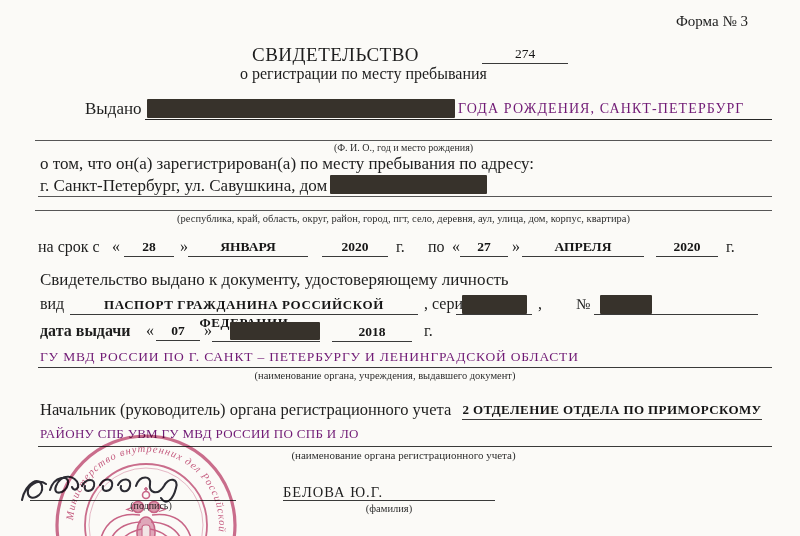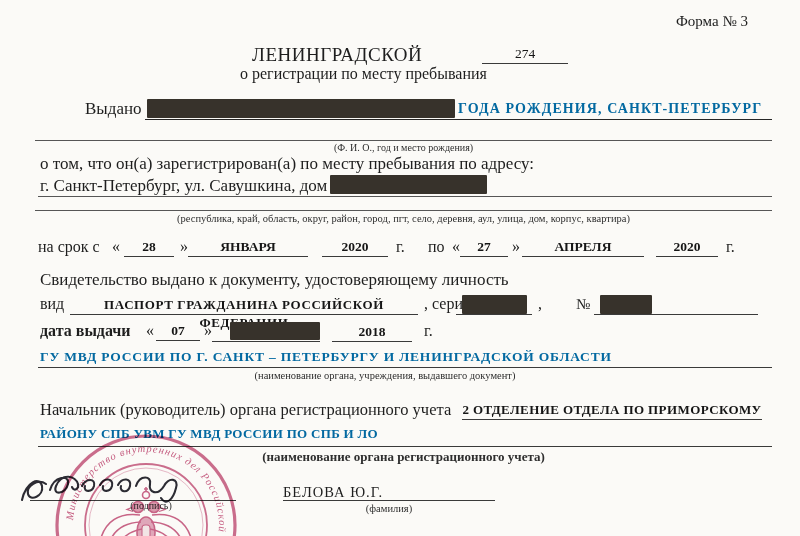--- a/index.html
+++ b/index.html
@@ -8,21 +8,21 @@
     width:800px;height:536px;
     background:#fbfaf7;
     overflow:hidden;
     font-family:"Liberation Serif", serif;
     color:#1e1e1e;
   }
   .abs{position:absolute;white-space:nowrap;}
   .t17{font-size:17px;}
   .t16{font-size:16px;}
   .t15{font-size:15px;}
-  .bold-fill{font-weight:bold;color:#0369a1;}
+  .bold-fill{font-weight:normal;color:#701a75;}
   .cell{
     position:absolute;height:18px;
     border-bottom:1.4px solid #3a3a3a;
     text-align:center;font-weight:bold;font-size:13.5px;color:#161616;
     line-height:18px;
   }
   .ul{position:absolute;border-top:1.4px solid #3a3a3a;height:0;}
   .ul-thick{border-top-width:1.7px;border-top-color:#262626;}
   .ul-thin{border-top-width:1.2px;border-top-color:#565656;}
   .cap{position:absolute;font-size:10px;color:#2e2e2e;text-align:center;white-space:nowrap;}
@@ -31,21 +31,21 @@
   .subtitle{font-size:16px;font-family:Liberation Serif, serif;}
   .stamp-svg{position:absolute;mix-blend-mode:multiply;opacity:.92;}
   .sig-svg{position:absolute;mix-blend-mode:multiply;}
 </style>
 </head>
 <body>
 
 <div class="page">
 
   <div class="abs t15" style="left:676px;top:13px;">Форма № 3</div>
-  <div class="abs title" style="left:252px;top:44px;">ЛЕНИНГРАДСКОЙ</div>
+  <div class="abs title" style="left:252px;top:44px;">СВИДЕТЕЛЬСТВО</div>
   <div class="cell" style="left:482px;top:45px;width:86px;font-weight:normal;font-size:13.5px;">274</div>
   <div class="abs subtitle" style="left:240px;top:65px;">о регистрации по месту пребывания</div>
 
   <div class="abs t17" style="left:85px;top:99px;">Выдано</div>
   <div class="bar" style="left:147px;top:99px;width:308px;height:19px;"></div>
   <div class="abs bold-fill" style="left:458px;top:101px;font-size:14px;letter-spacing:1.1px;">ГОДА РОЖДЕНИЯ, САНКТ-ПЕТЕРБУРГ</div>
   <div class="ul ul-thick" style="left:145px;top:119px;width:627px;"></div>
 
   <div class="ul ul-thin" style="left:35px;top:140px;width:737px;"></div>
   <div class="cap" style="left:35px;top:142px;width:737px;">(Ф. И. О., год и место рождения)</div>
@@ -94,21 +94,21 @@
   <div class="abs t16" style="left:424px;top:322px;">г.</div>
 
   <div class="abs bold-fill" style="left:40px;top:349px;font-size:13.5px;letter-spacing:.8px;">ГУ МВД РОССИИ ПО Г. САНКТ – ПЕТЕРБУРГУ И ЛЕНИНГРАДСКОЙ ОБЛАСТИ</div>
   <div class="ul" style="left:38px;top:367px;width:734px;"></div>
   <div class="cap" style="left:35px;top:370px;width:700px;font-size:10.5px;">(наименование органа, учреждения, выдавшего документ)</div>
 
   <div class="abs" style="left:40px;top:400px;font-size:16.5px;">Начальник (руководитель) органа регистрационного учета</div>
   <div class="cell" style="left:462px;top:401px;width:300px;font-size:13px;letter-spacing:.4px;">2 ОТДЕЛЕНИЕ ОТДЕЛА  ПО ПРИМОРСКОМУ</div>
   <div class="abs bold-fill" style="left:40px;top:426px;font-size:13px;letter-spacing:.3px;">РАЙОНУ СПБ УВМ  ГУ  МВД РОССИИ  ПО СПБ  И  ЛО</div>
   <div class="ul" style="left:38px;top:446px;width:734px;"></div>
-  <div class="cap" style="left:35px;top:449px;width:737px;font-size:13px;font-weight:bold;">(наименование органа регистрационного учета)</div>
+  <div class="cap" style="left:35px;top:449px;width:737px;font-size:11px;">(наименование органа регистрационного учета)</div>
 
   <div class="ul" style="left:30px;top:500px;width:206px;"></div>
   <div class="cap" style="left:108px;top:500px;width:86px;">(подпись)</div>
 
   <div class="abs" style="left:283px;top:484px;width:212px;font-size:14.5px;letter-spacing:1px;">БЕЛОВА  Ю.Г.</div>
   <div class="ul" style="left:283px;top:500px;width:212px;"></div>
   <div class="cap" style="left:283px;top:503px;width:212px;font-size:10.5px;">(фамилия)</div>
 
   <svg class="stamp-svg" style="left:52px;top:431px;" width="188" height="188" viewBox="0 0 188 188">
     <g stroke="#c4517a" fill="none" opacity="0.9">

